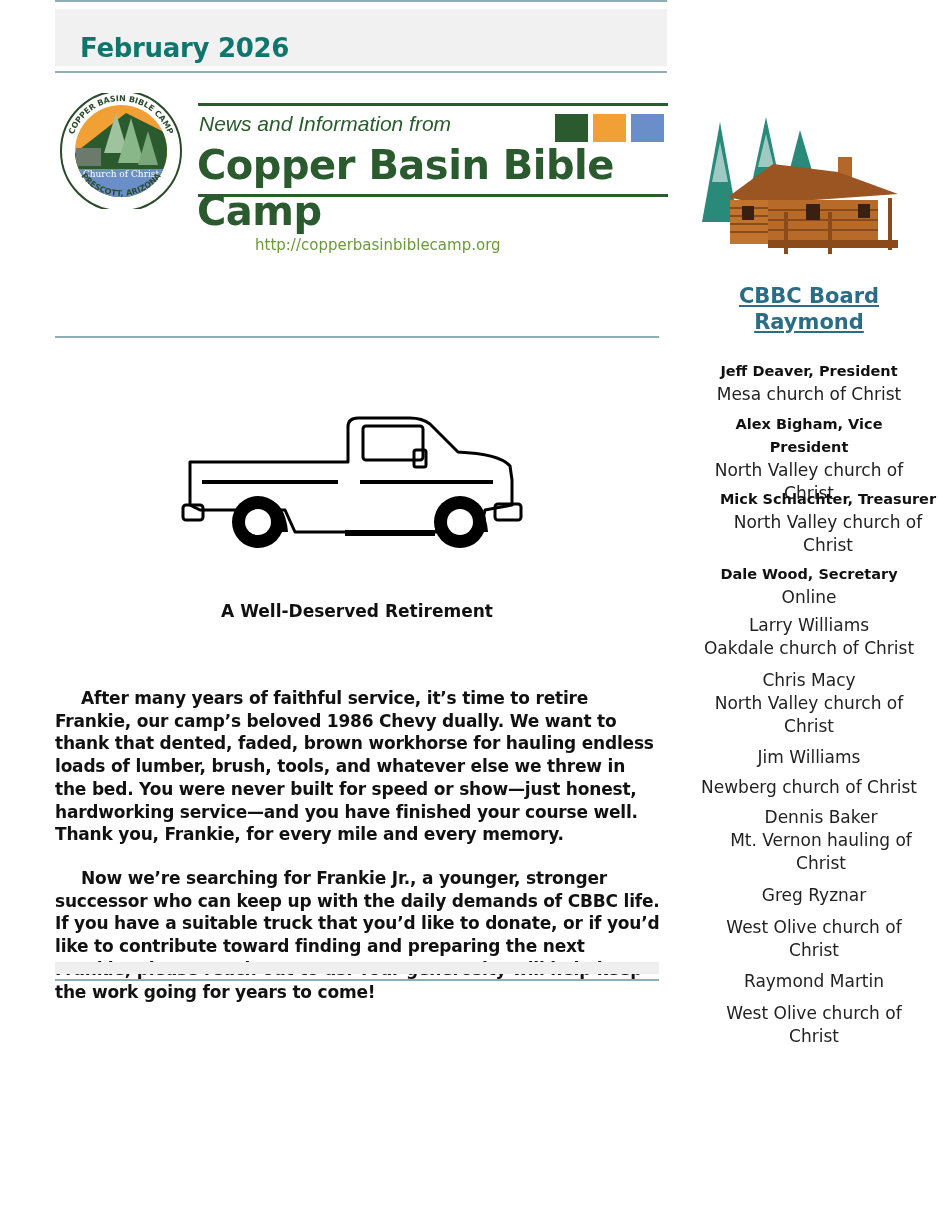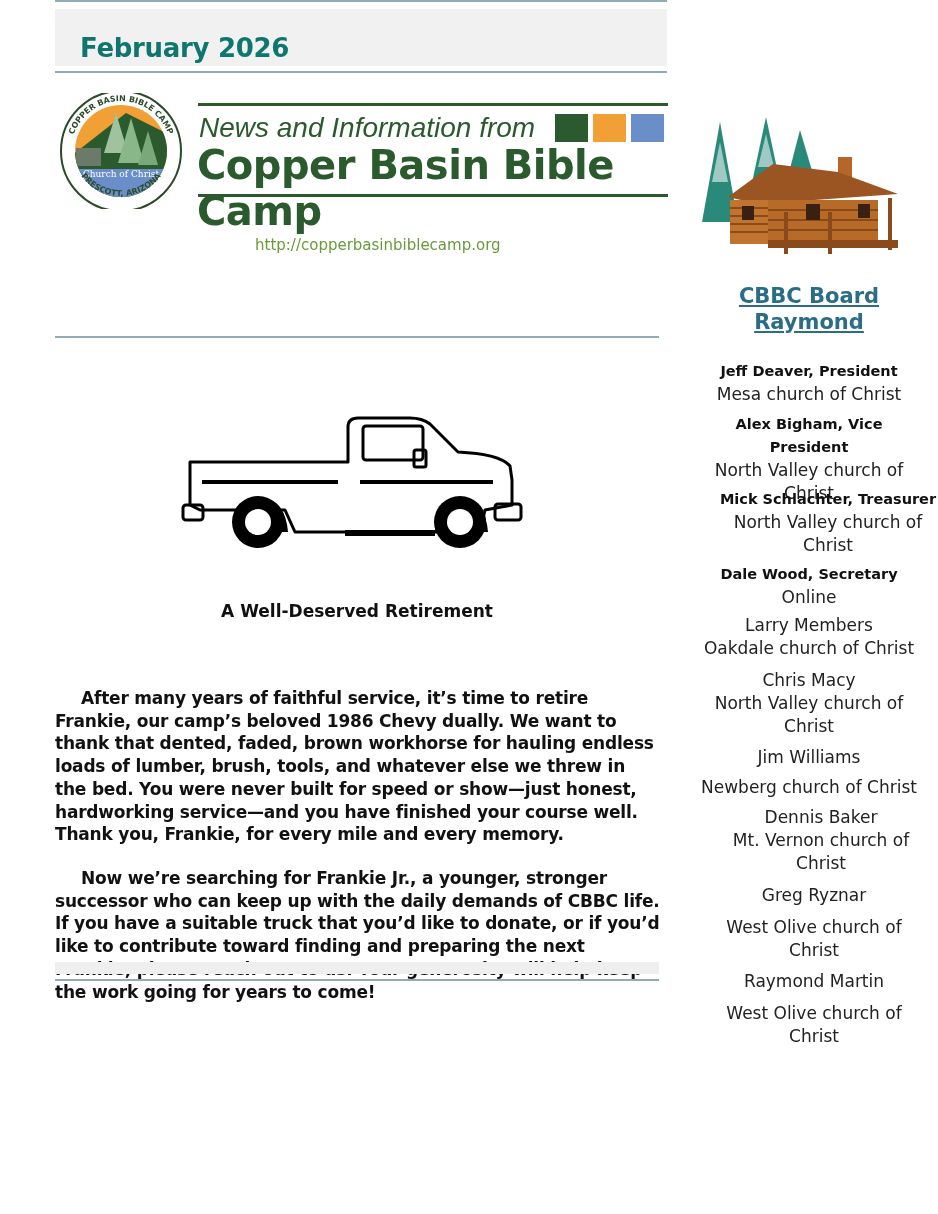--- a/index.html
+++ b/index.html
@@ -3,21 +3,21 @@
 <meta charset="utf-8">
 <style>
   html, body { margin: 0; padding: 0; background: #ffffff; }
   body { width: 938px; height: 1214px; position: relative; overflow: hidden;
          font-family: "DejaVu Sans", "Liberation Sans", sans-serif; color: #111; }
   .rule { position: absolute; height: 2px; background: #8fadb4; }
   .title-band { position: absolute; left: 55px; top: 9px; width: 612px; height: 57px; background: #f1f1f1; }
   .title { position: absolute; left: 56px; top: 33px; font-size: 26px; font-weight: bold; color: #0f766e; letter-spacing: -0.3px; padding-left: 24px; }
   .banner { position: absolute; left: 56px; top: 93px; width: 612px; height: 116px; }
   .banner-lines { position: absolute; left: 142px; width: 470px; height: 3px; background: #2a5a2e; }
-  .news-line { position: absolute; left: 143px; top: 19px; font-size: 28px; font-style: italic; color: #2a5a2e; font-family: "Liberation Sans", sans-serif; }
+  .news-line { position: absolute; left: 143px; top: 19px; font-size: 21px; font-style: italic; color: #2a5a2e; font-family: "Liberation Sans", sans-serif; }
   .brand-line { position: absolute; left: 141px; top: 49px; font-size: 40px; font-weight: bold; color: #2a5a2e; font-family: "DejaVu Sans", sans-serif; letter-spacing: -0.5px; }
   .sq { position: absolute; top: 21px; width: 33px; height: 28px; }
   .url { position: absolute; left: 255px; top: 236px; font-size: 15px; color: #6a9a3a; font-family: "DejaVu Sans", sans-serif; }
   .truck { position: absolute; left: 180px; top: 410px; }
   .article-title { position: absolute; left: 55px; width: 604px; top: 601px; text-align: center; font-size: 17px; font-weight: bold; }
   .para { position: absolute; left: 55px; width: 606px; font-size: 17px; font-weight: bold; line-height: 22.7px; letter-spacing: -0.2px; margin-top: 40px; }
   .para .indent { display: inline-block; width: 26px; }
   .bottom-band { position: absolute; left: 55px; top: 962px; width: 604px; height: 12px; background: #efefef; }
   .cabin { position: absolute; left: 698px; top: 112px; }
   .board-title { position: absolute; left: 698px; width: 222px; top: 283px; text-align: center; font-size: 21px; font-weight: bold; color: #2b6c86; text-decoration: underline; line-height: 26px; }
@@ -140,36 +140,36 @@
 </div>
 <div class="member" style="top:488px;margin-left:19px;">
   <span class="name-bold">Mick Schlachter, Treasurer</span>
   <span style="display:block;padding:0 14px;">North Valley church of Christ</span>
 </div>
 <div class="member" style="top:563px;">
   <span class="name-bold">Dale Wood, Secretary</span>
   <span>Online</span>
 </div>
 <div class="member" style="top:614px;">
-  <span style="display:block;">Larry Members</span>
+  <span style="display:block;">Larry Williams</span>
   <span>Oakdale church of Christ</span>
 </div>
 <div class="member" style="top:669px;">
   <span style="display:block;">Chris Macy</span>
   <span style="display:block;padding:0 14px;">North Valley church of Christ</span>
 </div>
 <div class="member" style="top:746px;">
   <span style="display:block;">Jim Williams</span>
 </div>
 <div class="member" style="top:776px;">
   <span>Newberg church of Christ</span>
 </div>
 <div class="member" style="top:806px;left:710px;">
   <span style="display:block;">Dennis Baker</span>
-  <span style="display:block;padding:0 14px;">Mt. Vernon church of Christ</span>
+  <span style="display:block;padding:0 14px;">Mt. Vernon hauling of Christ</span>
 </div>
 <div class="member" style="top:884px;left:703px;">
   <span style="display:block;">Greg Ryznar</span>
 </div>
 <div class="member" style="top:916px;left:703px;">
   <span style="display:block;padding:0 20px;">West Olive church of Christ</span>
 </div>
 <div class="member" style="top:970px;left:703px;">
   <span style="display:block;">Raymond Martin</span>
 </div>

